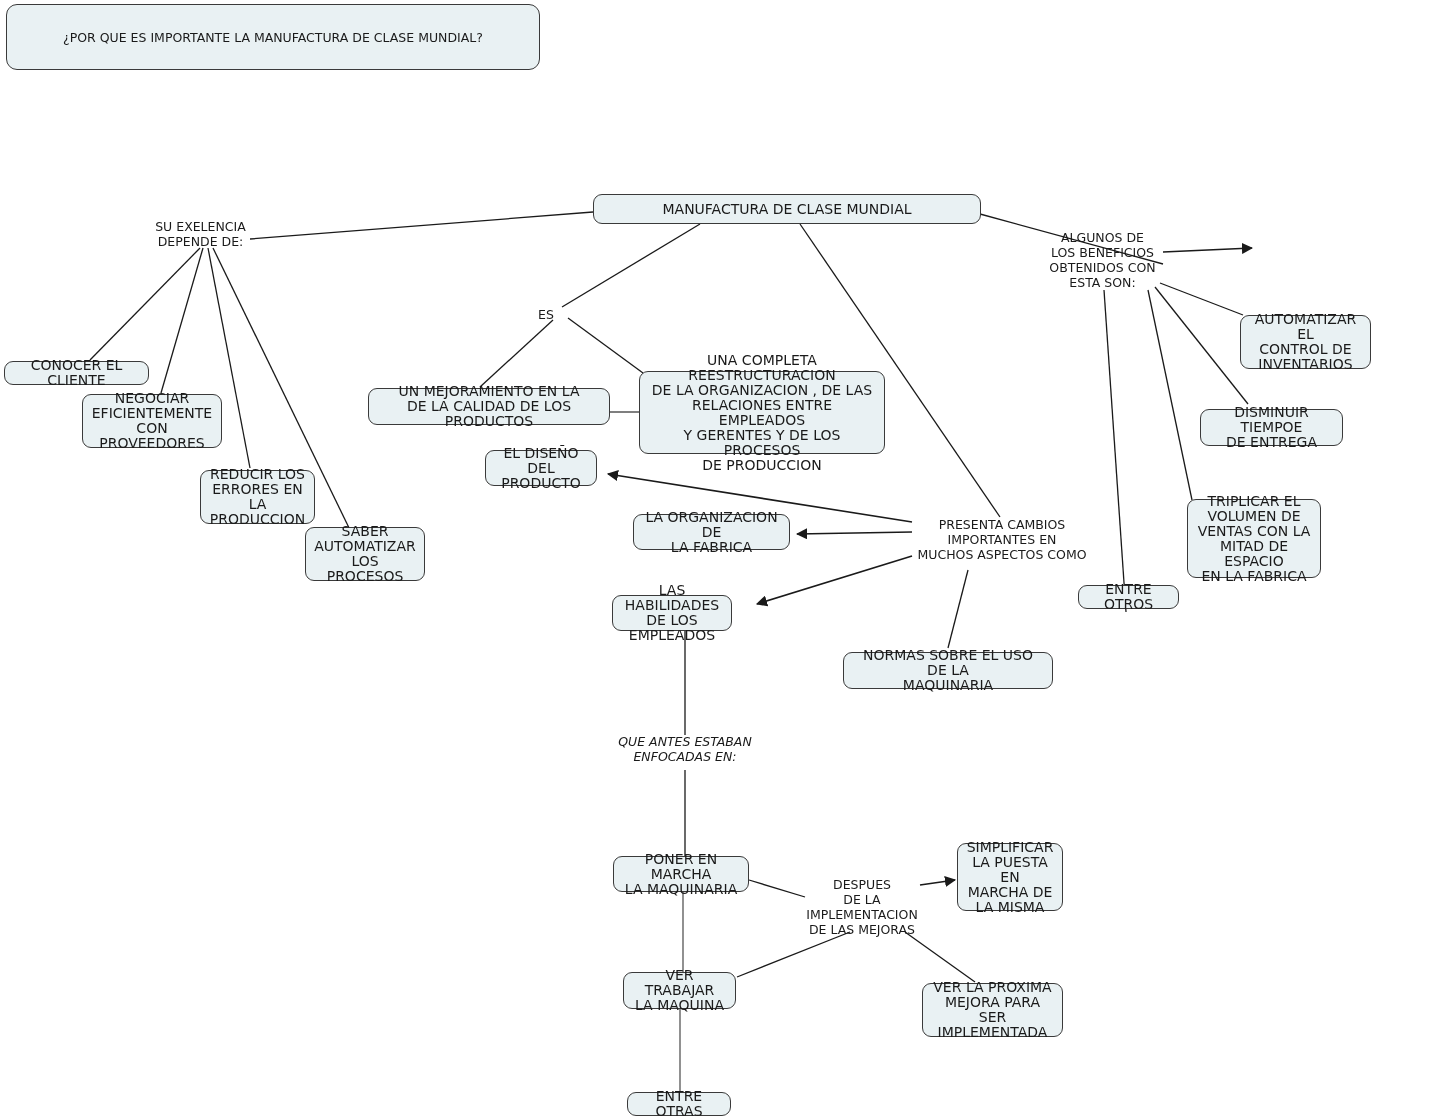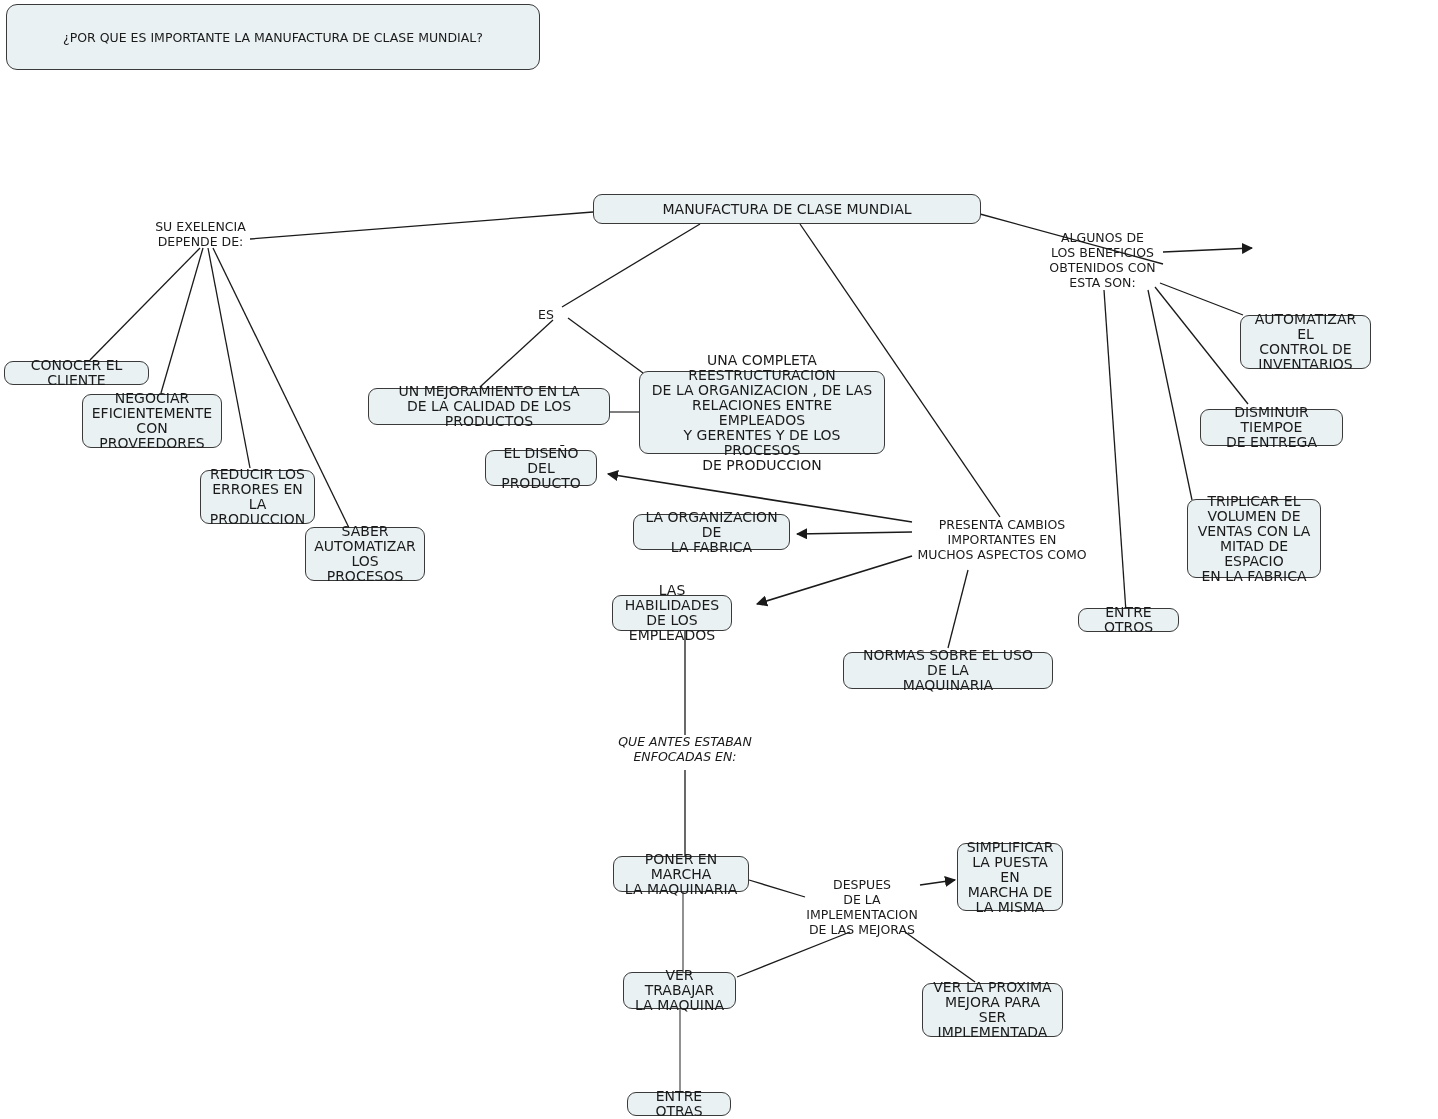--- a/index.html
+++ b/index.html
@@ -179,21 +179,21 @@
 
   <div class="node" style="left:1200px; top:409px; width:143px; height:37px;">DISMINUIR TIEMPOE
 DE ENTREGA</div>
 
   <div class="node" style="left:1143px; top:499px; width:134px; height:79px;margin-left:44px;">TRIPLICAR EL
 VOLUMEN DE
 VENTAS CON LA
 MITAD DE ESPACIO
 EN LA FABRICA</div>
 
-  <div class="node" style="left:1078px; top:608px; width:101px; height:24px;">ENTRE OTROS</div>
+  <div class="node" style="left:1078px; top:585px; width:101px; height:24px;">ENTRE OTROS</div>
 
   <div class="label" style="left:605px; top:733px; width:160px; height:32px;font-style:italic;">QUE ANTES ESTABAN
 ENFOCADAS EN:</div>
 
   <div class="node" style="left:613px; top:856px; width:136px; height:36px;">PONER EN MARCHA
 LA MAQUINARIA</div>
 
   <div class="node" style="left:623px; top:972px; width:113px; height:37px;">VER TRABAJAR
 LA MAQUINA</div>
 

